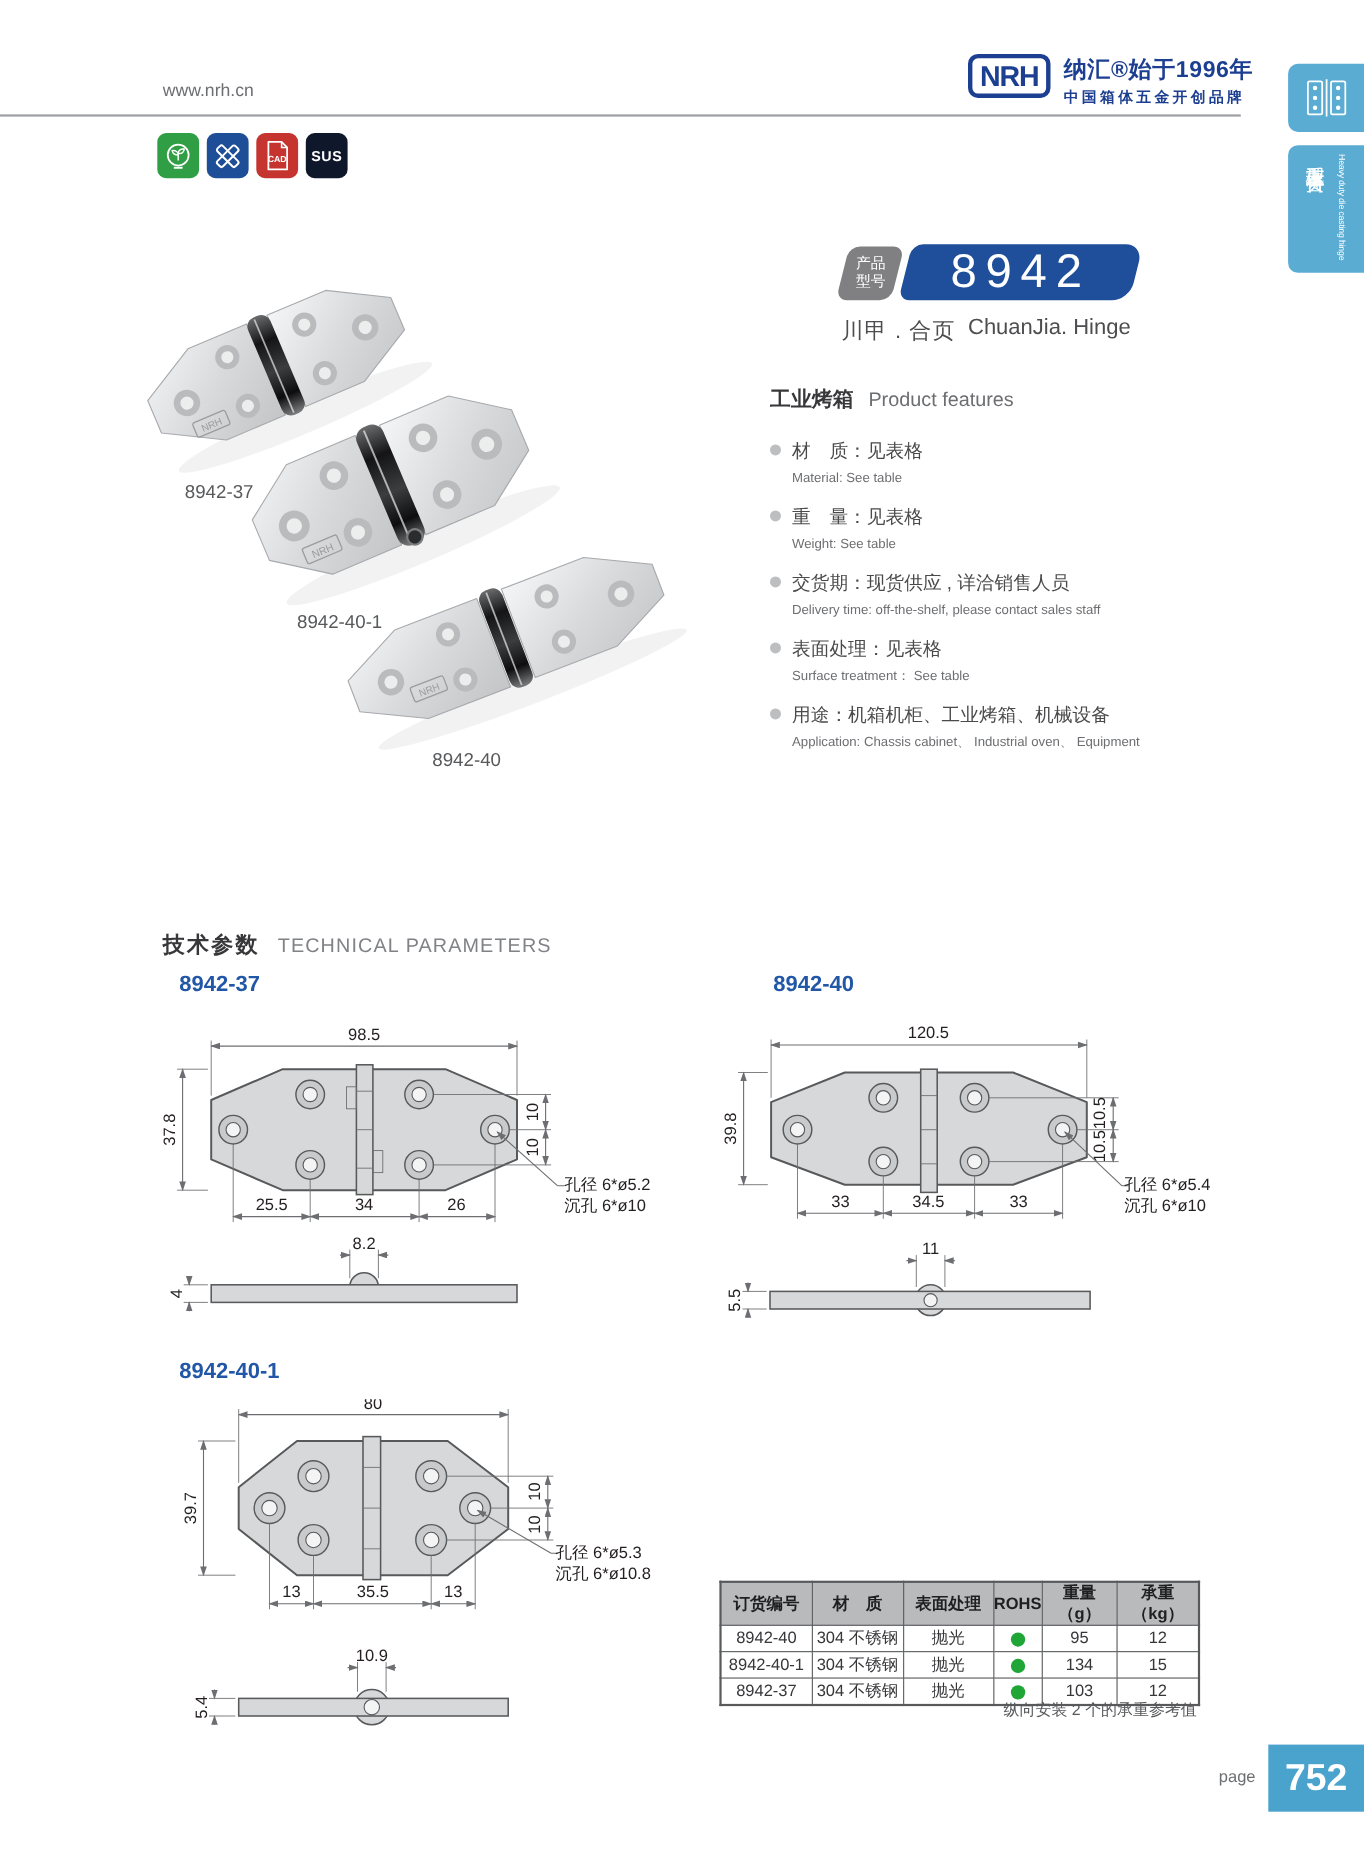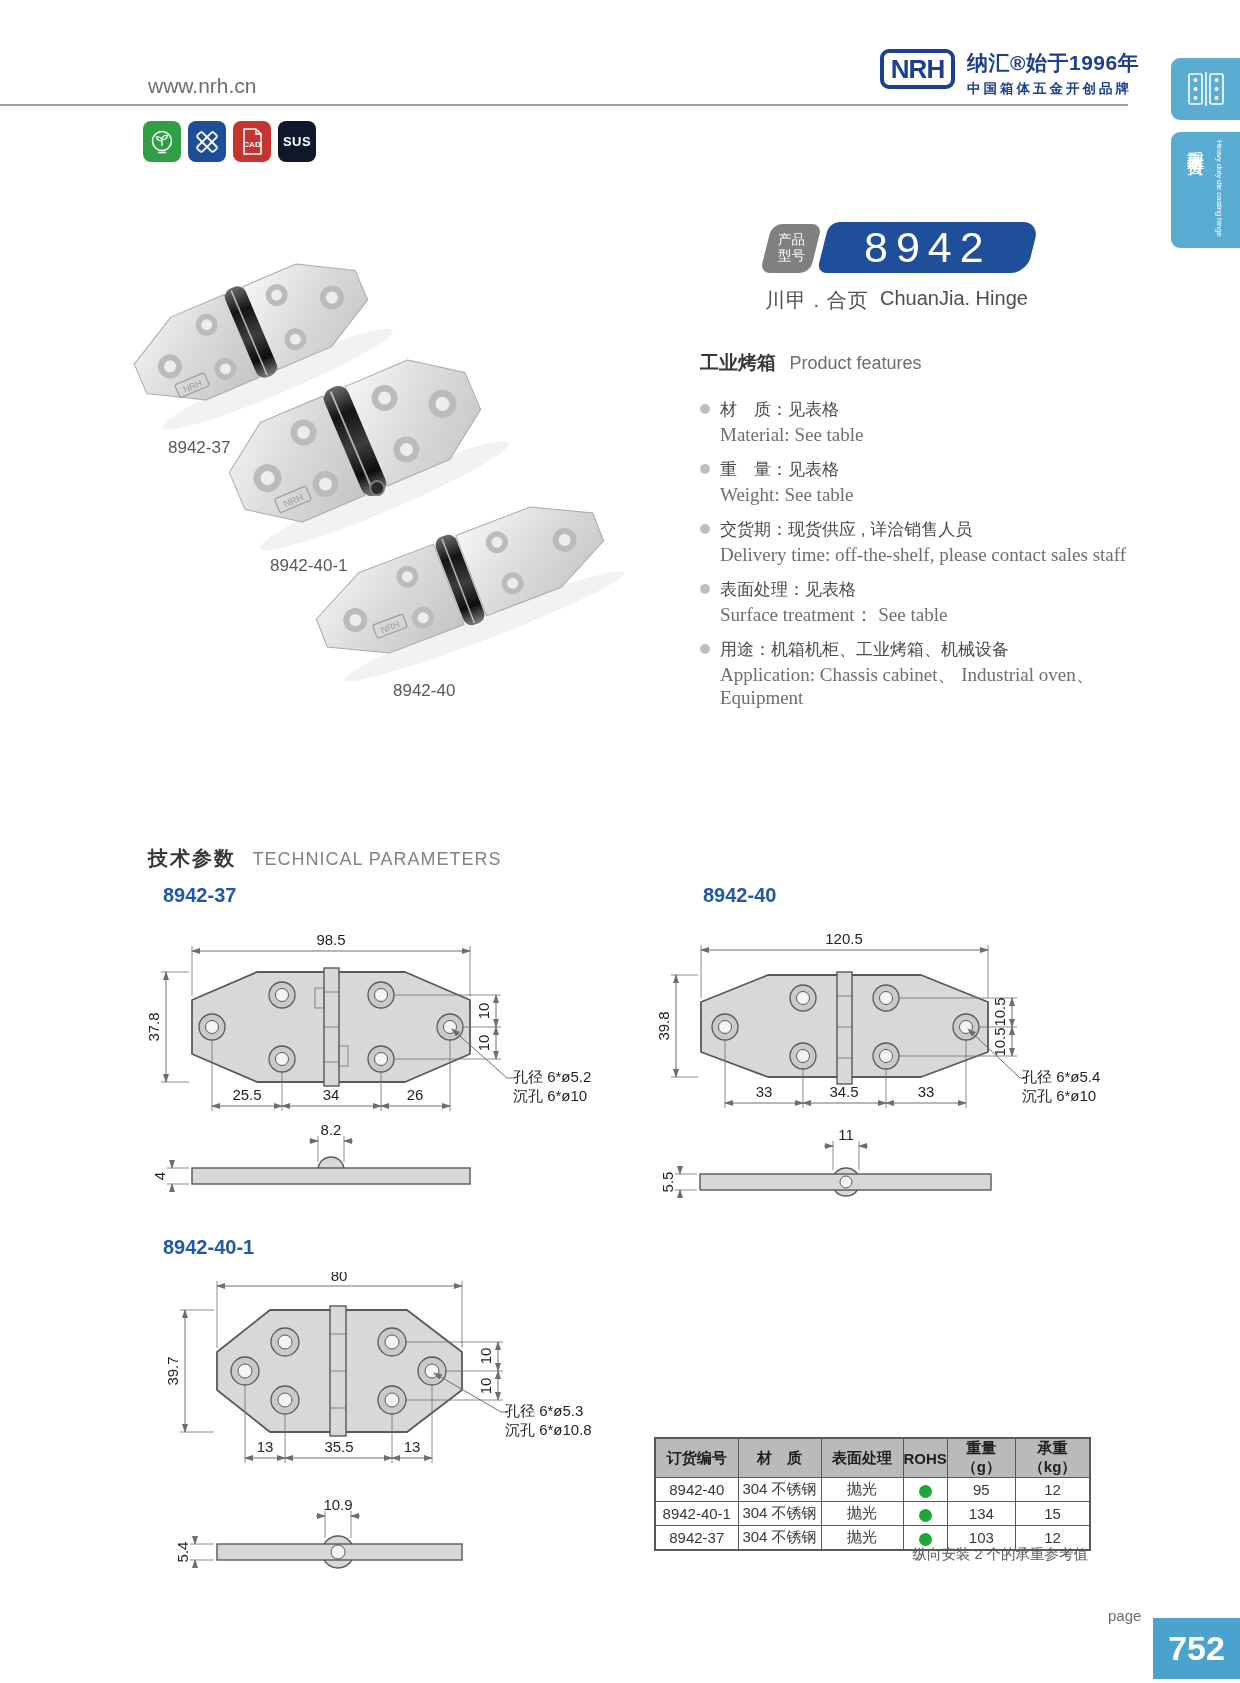--- a/index.html
+++ b/index.html
@@ -1,21 +1,21 @@
 <!DOCTYPE html>
 <html><head>
 <meta charset="utf-8">
 <style>
   html,body{margin:0;padding:0;background:#fff;}
   .page{position:relative;width:1240px;height:1683px;background:#fff;overflow:hidden;
         font-family:"Liberation Sans","DejaVu Sans",sans-serif;color:#37373a;}
   .abs{position:absolute;}
 
   
-  .url{left:148px;top:74px;font-size:21px;color:#6d6e71;text-decoration:none;}
+  .url{left:148px;top:74px;font-size:16px;color:#6d6e71;text-decoration:none;}
   .logo-box{left:880px;top:49px;width:67px;height:32px;border:4px solid #1d3f91;border-radius:9px;
             display:flex;align-items:center;justify-content:center;}
   .logo-text{font-size:26px;font-weight:bold;color:#1d3f91;letter-spacing:-1px;}
   .brand{left:967px;top:49px;color:#1d3f91;}
   .brand-l1{font-size:21px;font-weight:bold;letter-spacing:.5px;}
   .brand-l2{font-size:13.5px;font-weight:bold;letter-spacing:3px;margin-top:3px;}
   .rule{left:0;top:104px;width:1128px;height:2px;background:#9d9fa2;}
 
   
   .badges{left:143px;top:121px;display:flex;gap:7px;}
@@ -46,21 +46,21 @@
   .name-en{left:880px;top:287px;font-size:20px;color:#4d4d4f;}
 
   
   .feat-title{left:700px;top:350px;}
   .feat-title .cn{font-size:19px;font-weight:bold;color:#37373a;}
   .feat-title .en{font-size:18px;color:#6d6e71;margin-left:9px;}
   .feat-list{left:700px;top:398px;width:448px;}
   .feat{display:flex;gap:10px;margin-bottom:12px;}
   .feat .dot{flex:0 0 10px;width:10px;height:10px;border-radius:50%;background:#bcbec0;margin-top:6px;}
   .feat .fcn{font-size:17px;color:#4a4a4c;line-height:23px;}
-  .feat .fen{font-size:19px;color:#6d6e71;line-height:23px;margin-top:2px;font-family:Liberation Serif, serif;}
+  .feat .fen{font-size:12px;color:#6d6e71;line-height:23px;margin-top:2px;}
 
   
   .photo-label{font-size:17px;color:#58595b;}
 
   
   .tech-title{left:148px;top:845px;}
   .tech-title .cn{font-size:20px;font-weight:bold;color:#37373a;letter-spacing:2px;}
   .tech-title .en{font-size:18px;color:#808285;letter-spacing:1px;margin-left:12px;}
   .dwg-label{font-size:20px;font-weight:bold;color:#2257a8;}
 
@@ -79,21 +79,21 @@
   .spec th,.spec td{border:1px solid #58595b;text-align:center;padding:0;}
   .spec th{background:#b9babc;height:26px;font-size:15px;color:#1f1f21;font-weight:bold;}
   .spec td{height:23px;font-size:15px;color:#37373a;font-weight:normal;}
   .spec{border:2px solid #58595b;}
   .gdot{display:inline-block;width:13px;height:13px;border-radius:50%;background:#1fa637;vertical-align:middle;}
   .note-line{left:654px;top:1545px;width:434px;text-align:right;font-size:14.5px;color:#58595b;}
 
   
   .page-label{left:1108px;top:1607px;font-size:15px;color:#6d6e71;}
   .page-num{left:1153px;top:1586px;width:87px;height:61px;background:#4aa3cd;color:#fff;
-            display:flex;align-items:center;justify-content:center;font-size:34px;font-weight:bold;margin-top:32px;}
+            display:flex;align-items:center;justify-content:center;font-size:34px;font-weight:bold;}
 </style>
 </head>
 <body>
 
 <div class="page">
 
   <a class="abs url">www.nrh.cn</a>
 
   <div class="abs logo-box">
     <span class="logo-text">NRH</span>

